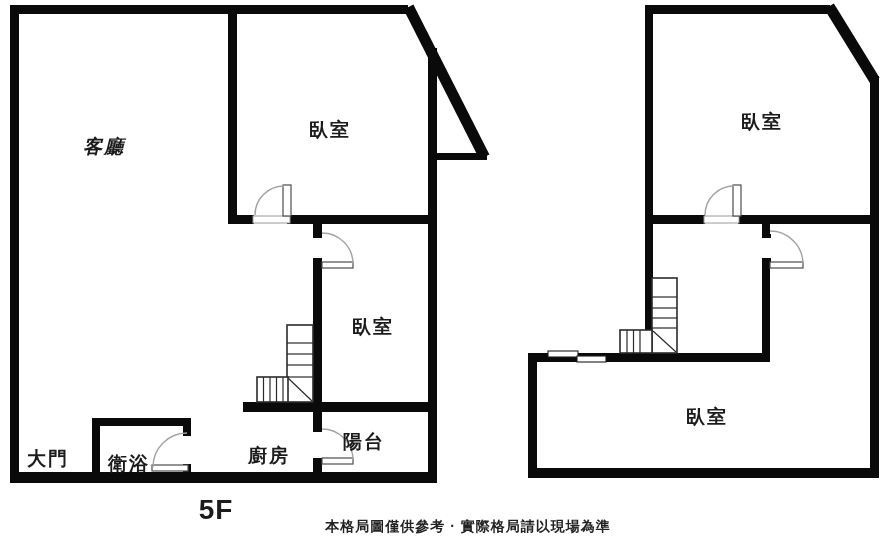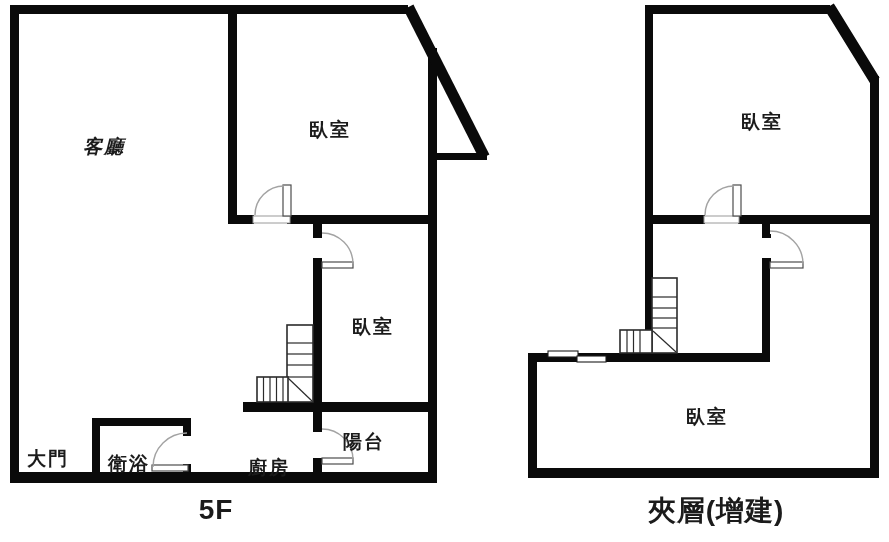--- a/index.html
+++ b/index.html
@@ -122,21 +122,21 @@
       <line class="stair-line" x1="633.5" y1="330" x2="633.5" y2="353"></line>
       <line class="stair-line" x1="640" y1="330" x2="640" y2="353"></line>
     </g>
   </svg>
 
   <div class="room-label" style="left:104px;top:147px;font-style:italic;">客廳</div>
   <div class="room-label" style="left:330px;top:130px;">臥室</div>
   <div class="room-label" style="left:373px;top:327px;">臥室</div>
   <div class="room-label" style="left:48px;top:459px;">大門</div>
   <div class="room-label" style="left:129px;top:464px;">衛浴</div>
-  <div class="room-label" style="left:269px;top:468px;">廚房</div>
+  <div class="room-label" style="left:269px;top:456px;">廚房</div>
   <div class="room-label" style="left:364px;top:442px;">陽台</div>
   <div class="floor-label" style="left:216px;top:510px;">5F</div>
 
   <div class="room-label" style="left:762px;top:122px;">臥室</div>
   <div class="room-label" style="left:707px;top:417px;">臥室</div>
-  <div class="floor-label" style="left:716px;top:511px;">夾層(增建)</div>
 
+  <div class="disclaimer" style="left:468px;top:527px;">本格局圖僅供參考 · 實際格局請以現場為準</div>
 </div>
 
 </body></html>

